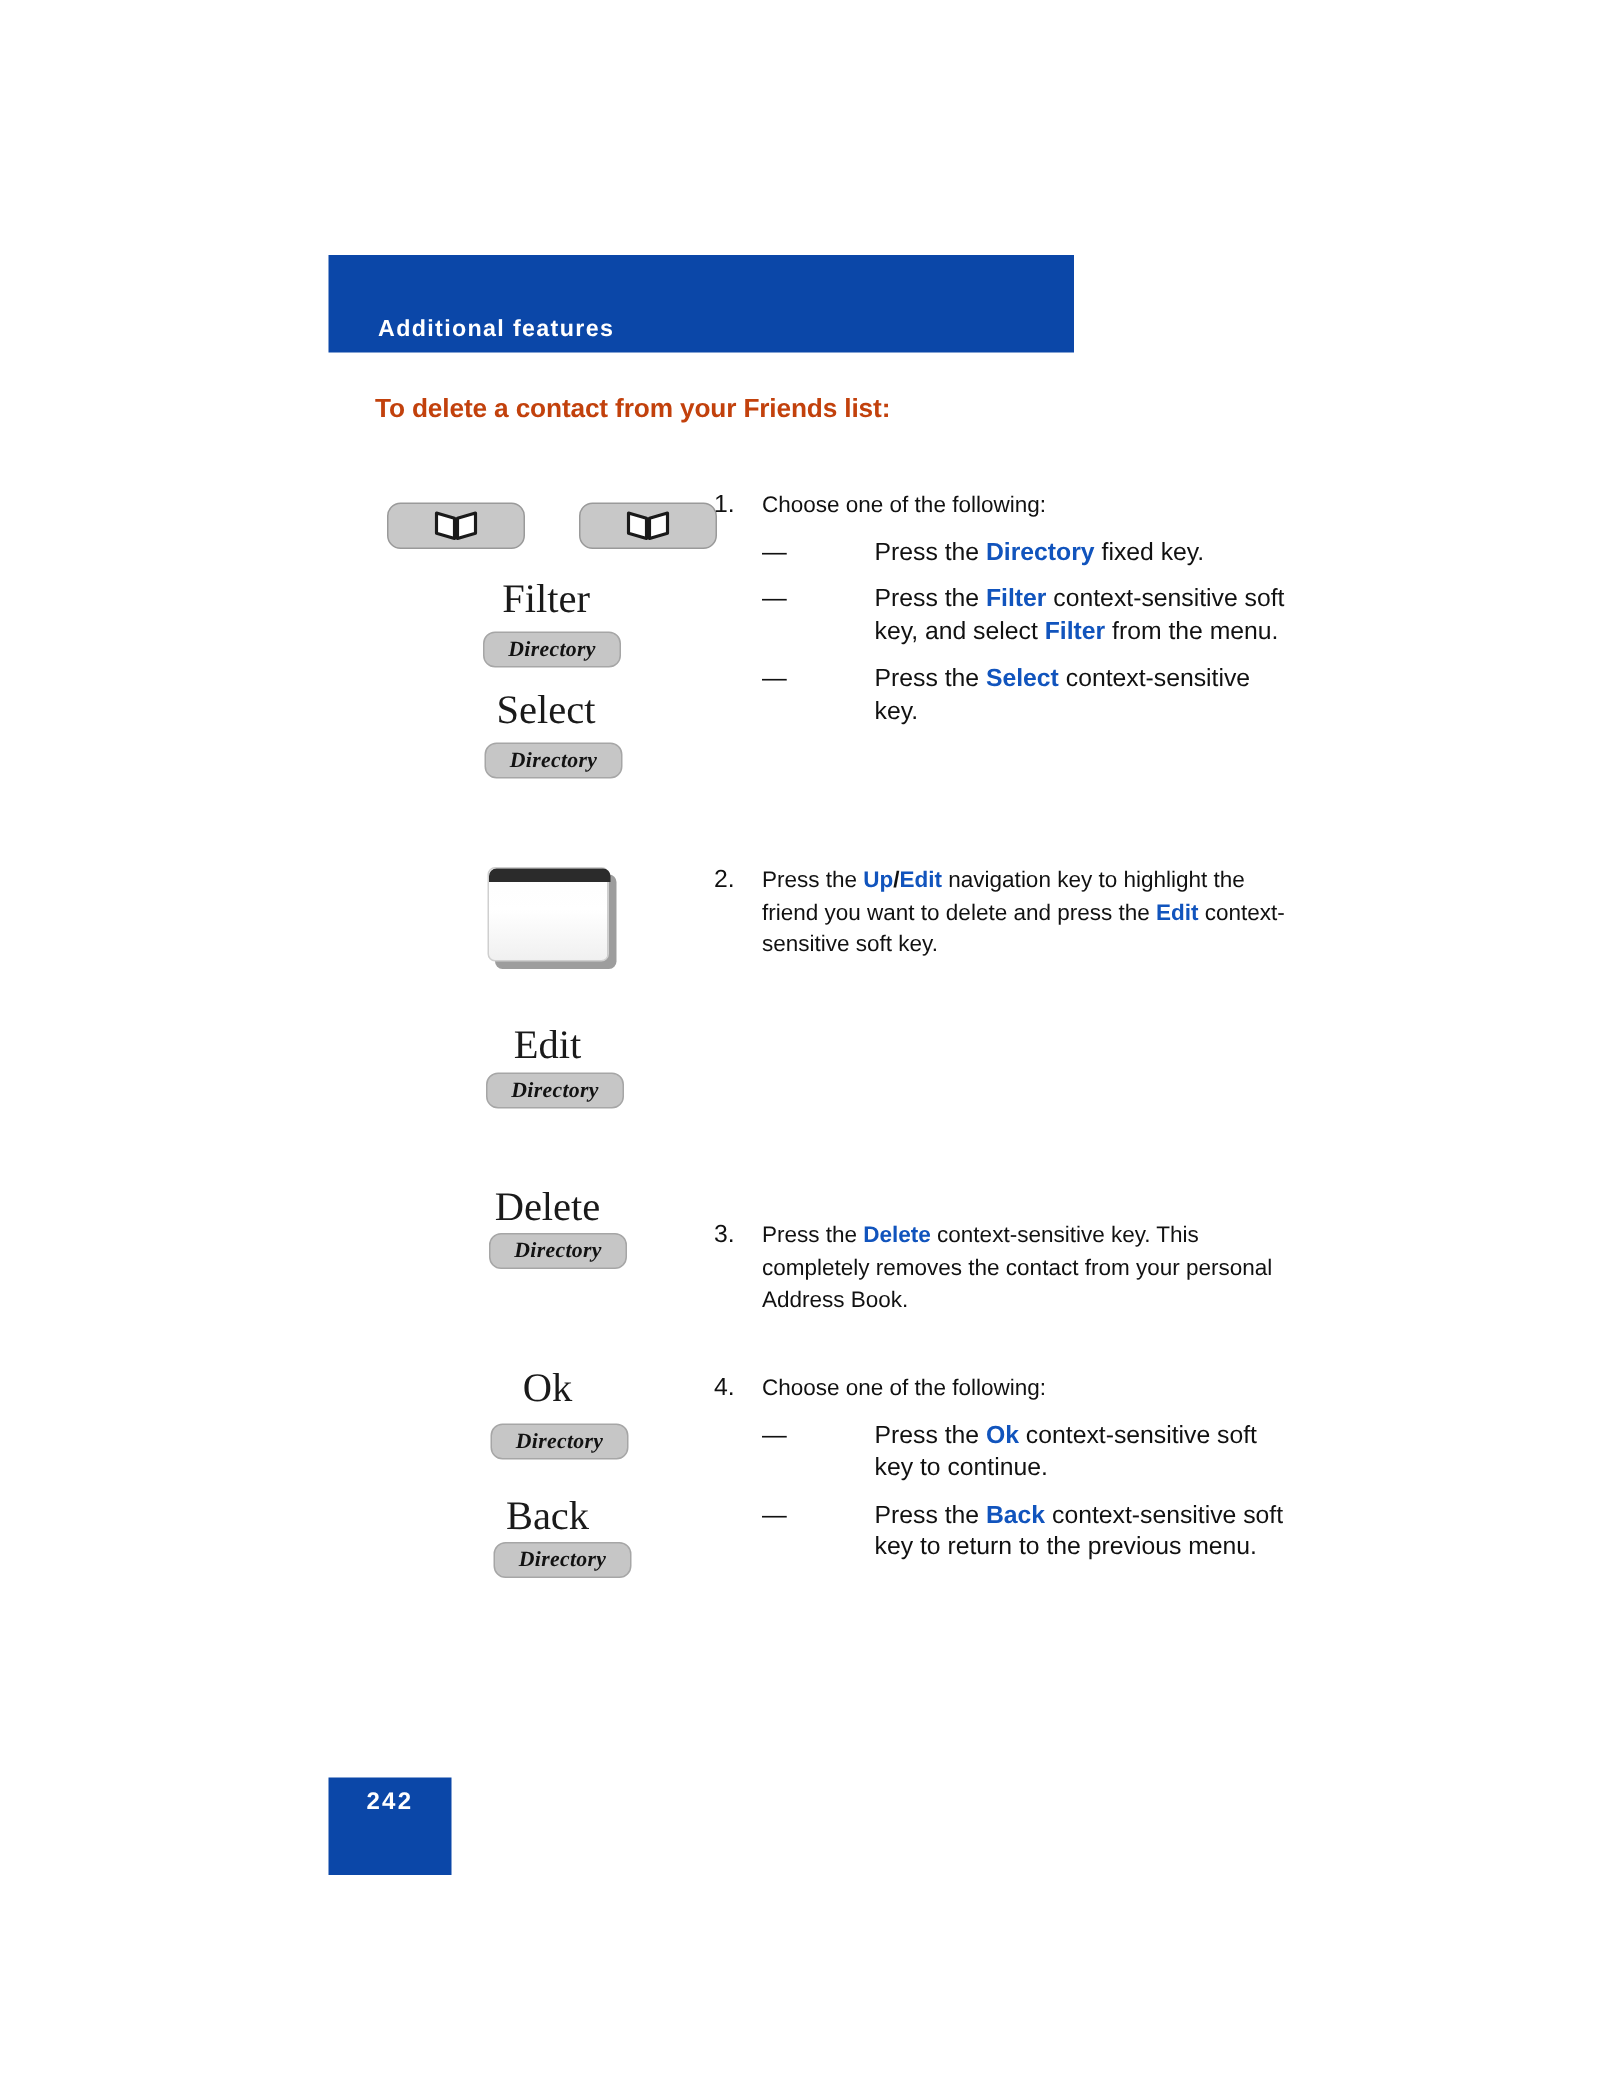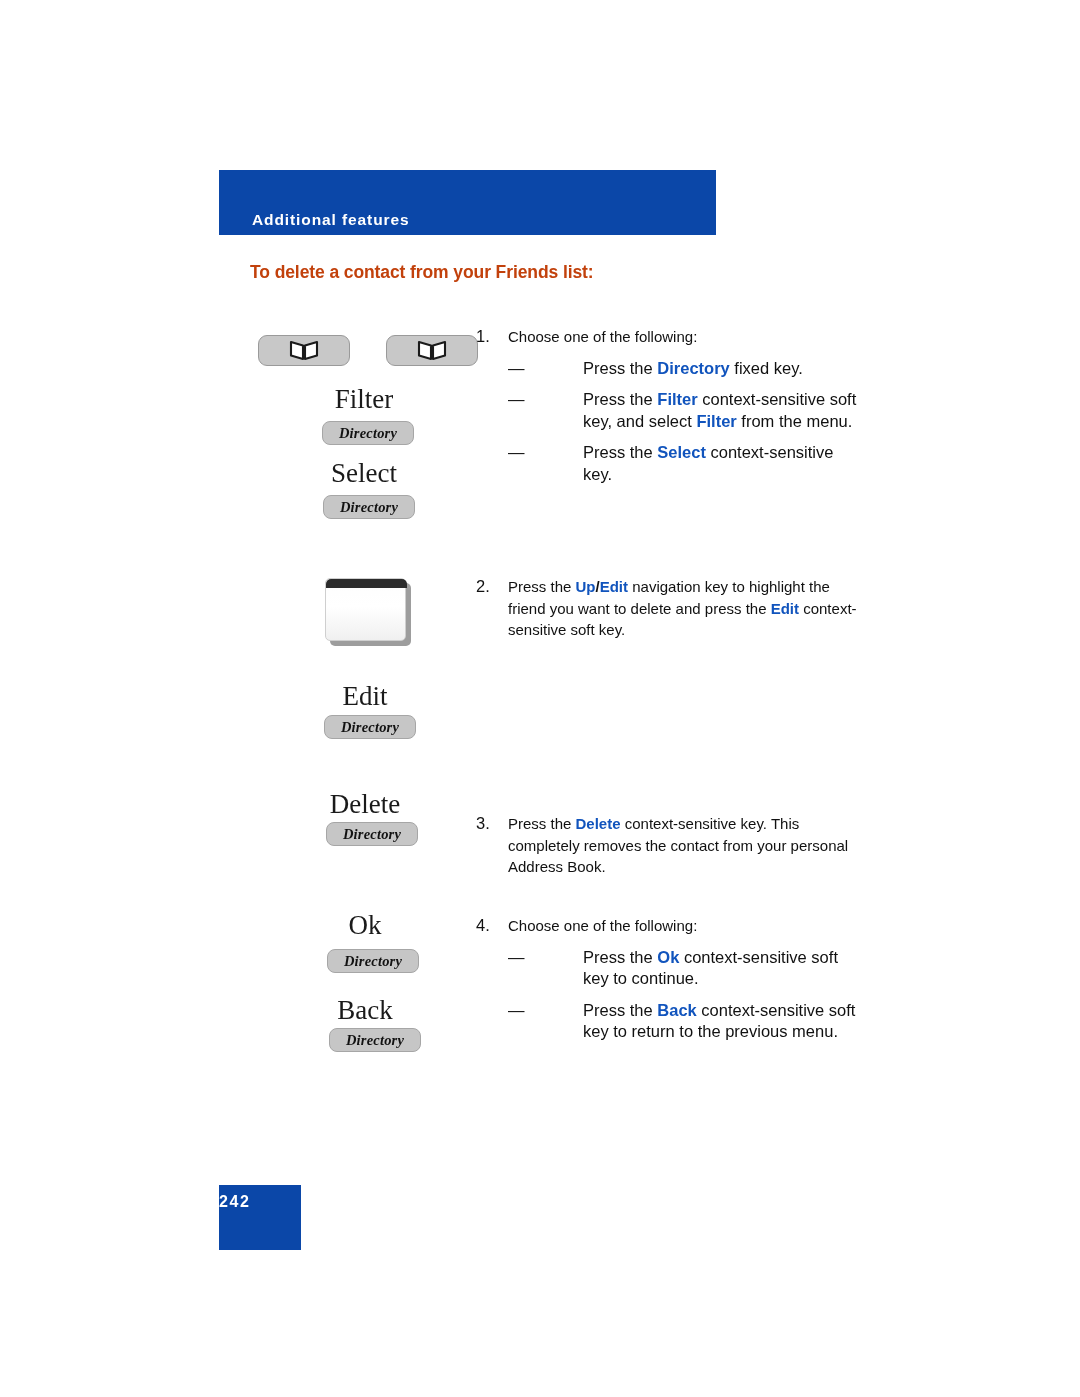--- a/index.html
+++ b/index.html
@@ -206,21 +206,21 @@
     top: 1173px;
     width: 82px;
     height: 65px;
     background: #0b47a8;
   }
   .footer-num {
     position: absolute;
     left: 219px;
     top: 1181px;
     width: 82px;
-    text-align: left;
+    text-align: center;
     font-size: 16px;
     font-weight: bold;
     color: #ffffff;
     letter-spacing: 1.6px;
   }
 </style>
 </head>
 <body>
 
 <div class="page">

